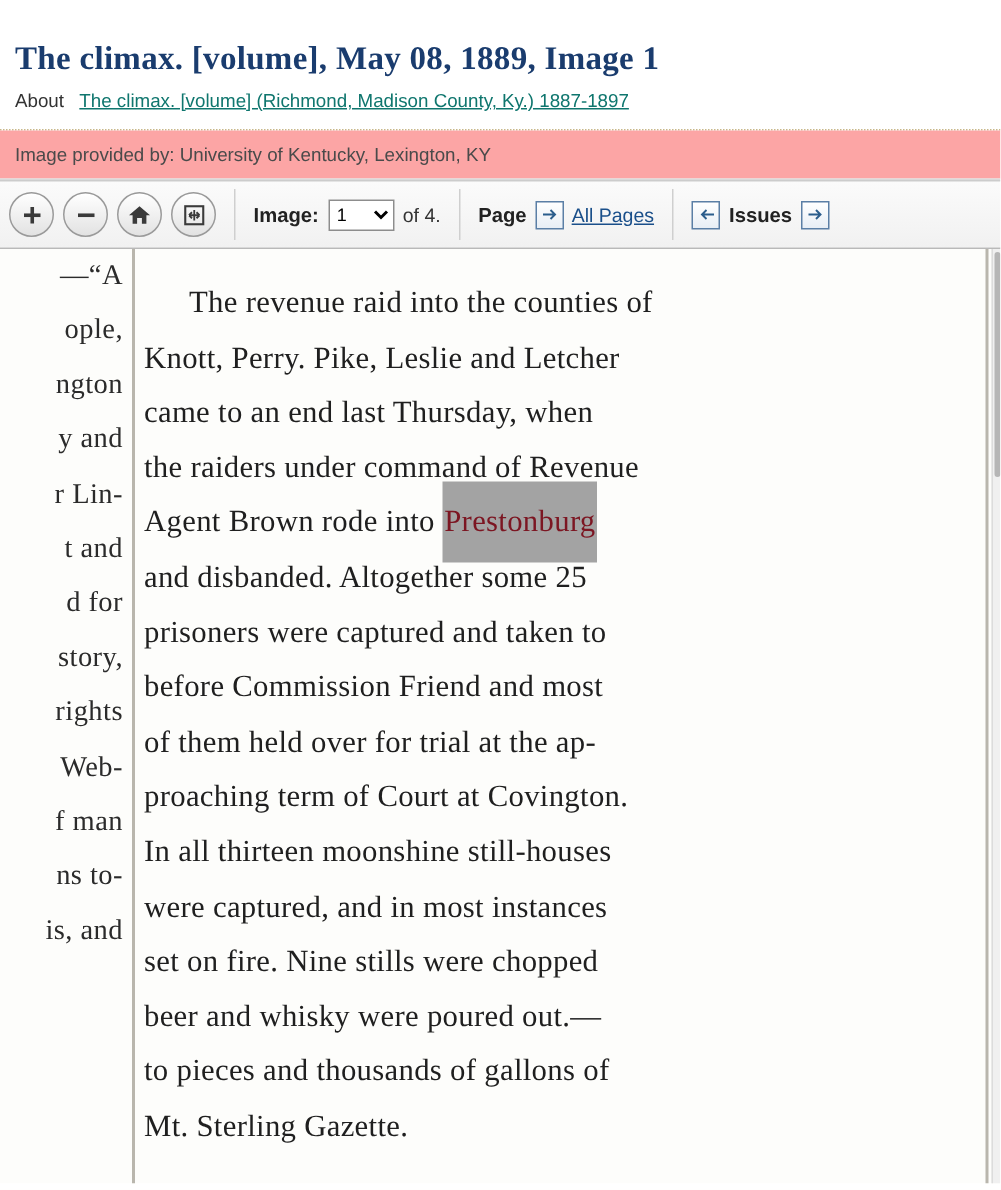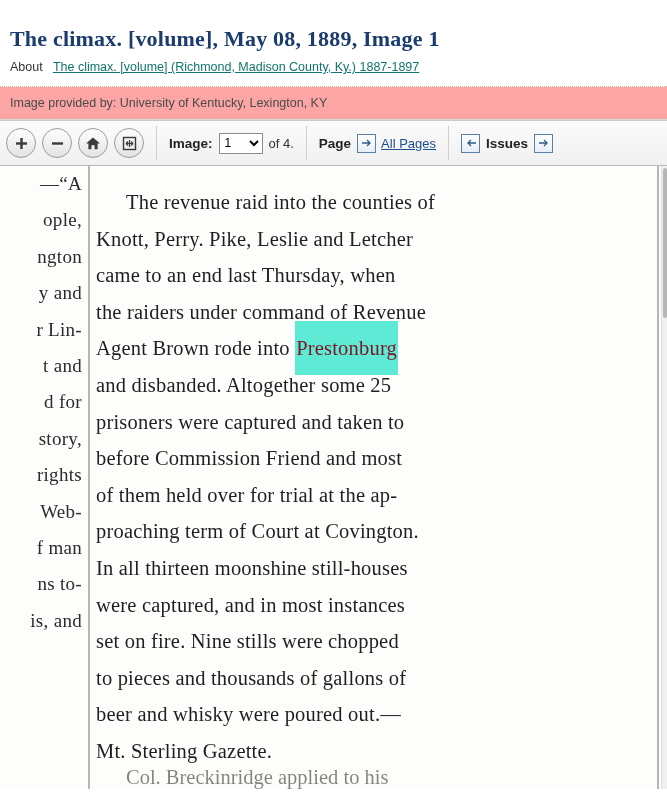--- a/index.html
+++ b/index.html
@@ -195,21 +195,21 @@
     letter-spacing: 0.2px;
     padding-top: 18px;
   }
   .article .line {
     display: block;
     white-space: nowrap;
     text-align: justify;
   }
   .indent { padding-left: 30px; }
   .hl {
-    background: #5eead4;
+    background: #a3a3a3;
     color: #7c1622;
     padding: 16px 1px;
   }
   .nextline {
     font-family: "Liberation Serif", serif;
     font-size: 20.5px;
     color: #1f1f1f;
     white-space: nowrap;
     padding-left: 30px;
     opacity: 0.55;
@@ -364,25 +364,24 @@
           <span>Agent  Brown  rode  into  </span><span class="hl">Prestonburg</span>
         </span>
         <span class="line">and  disbanded.   Altogether  some  25</span>
         <span class="line">prisoners were captured  and  taken  to</span>
         <span class="line">before  Commission  Friend  and  most</span>
         <span class="line">of them held  over for  trial at  the ap-</span>
         <span class="line">proaching  term of Court at  Covington.</span>
         <span class="line">In all  thirteen   moonshine  still-houses</span>
         <span class="line">were captured,  and in  most  instances</span>
         <span class="line">set on fire.   Nine  stills  were  chopped</span>
+        <span class="line">beer  and   whisky  were  poured  out.—</span>
         <span class="line">to pieces  and thousands  of  gallons  of</span>
-        <span class="line">beer  and   whisky  were  poured  out.—</span>
         <span class="line">Mt. Sterling Gazette.</span>
       </div>
     </div>
 
-    <div style="position:absolute; left:96px; top:600px;" class="nextline">Col. Breckinridge applied to his</div>
   </div>
 
   <div class="vscroll">
     <div class="vthumb"></div>
   </div>
 </div>
 
 </body></html>

